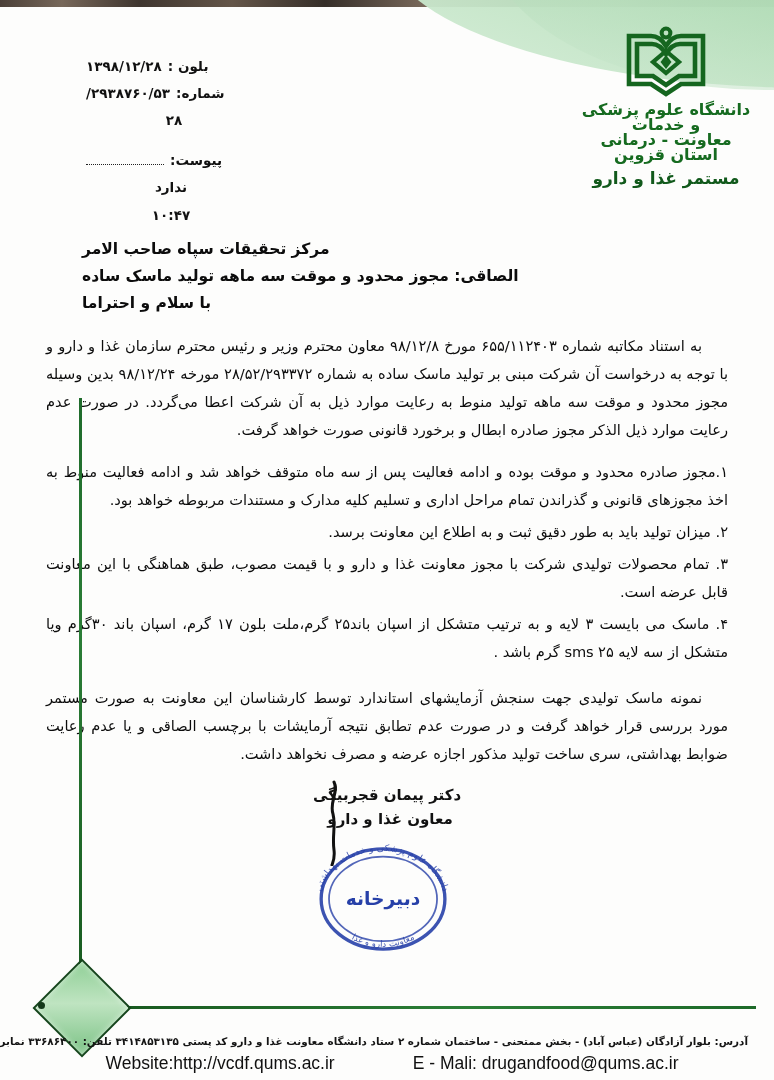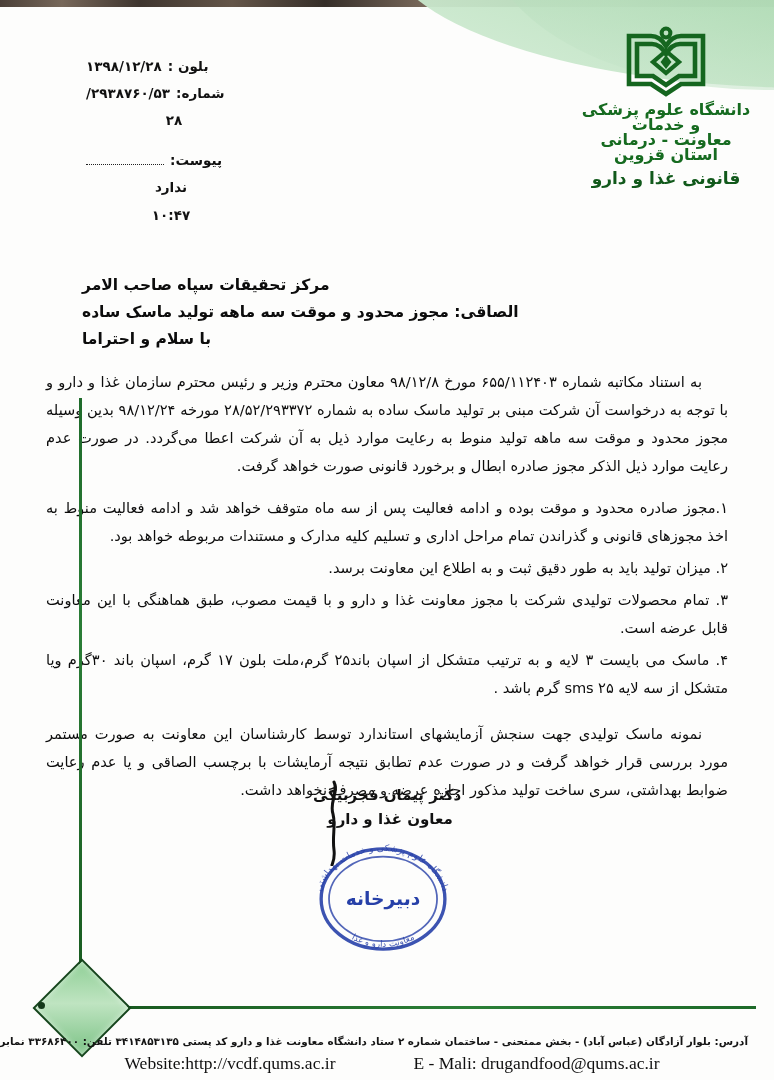--- a/index.html
+++ b/index.html
@@ -113,21 +113,21 @@
   .meta-center {
     text-align: center;
     padding-right: 30px;
     font-weight: 700;
     margin-bottom: 12px;
   }
 
   
   .doc {
     position: absolute;
-    top: 276px;
+    top: 240px;
     right: 46px;
     left: 46px;
     direction: rtl;
     color: #0c0c0c;
   }
   .addressee {
     text-align: left;
     font-size: 15.5px;
     font-weight: 700;
     margin: 0 0 9px 0;
@@ -266,21 +266,21 @@
     padding: 0 26px 0 90px;
     white-space: nowrap;
     letter-spacing: -.2px;
     font-weight: 600;
   }
   .footer-contact {
     display: flex;
     direction: ltr;
     justify-content: center;
     gap: 78px;
-    font-family: Liberation Serif, serif;
+    font-family: Liberation Sans, sans-serif;
     font-size: 17.5px;
     color: #101010;
     padding-left: 10px;
   }
 </style>
 </head>
 <body>
 
 <div class="page">
 
@@ -298,21 +298,21 @@
                  C50 20 46 25 43 30 C40 25 36 20 29 20 Z"></path>
       </g>
       <g fill="none" stroke="#15661f" stroke-width="4.2">
         <path d="M43 27 L56 38 L43 49 L30 38 Z"></path>
       </g>
       <path d="M43 31 L48.5 38 L43 45 L37.5 38 Z" fill="#15661f"></path>
       <circle cx="43" cy="9" r="4.4" fill="none" stroke="#15661f" stroke-width="4"></circle>
     </svg>
     <div class="org-name">دانشگاه علوم پزشکی و خدمات</div>
     <div class="org-name">معاونت - درمانی استان قزوین</div>
-    <div class="dept-name">قانونی غذا و دارو</div>
+    <div class="dept-name">مستمر غذا و دارو</div>
   </div>
 
   <div class="meta">
     <div class="meta-row">
       <span class="meta-label">بلون :</span>
       <span class="meta-value">۱۳۹۸/۱۲/۲۸</span>
     </div>
     <div class="meta-row">
       <span class="meta-label">شماره:</span>
       <span class="meta-value">۲۹۳۸۷۶۰/۵۳/</span>

